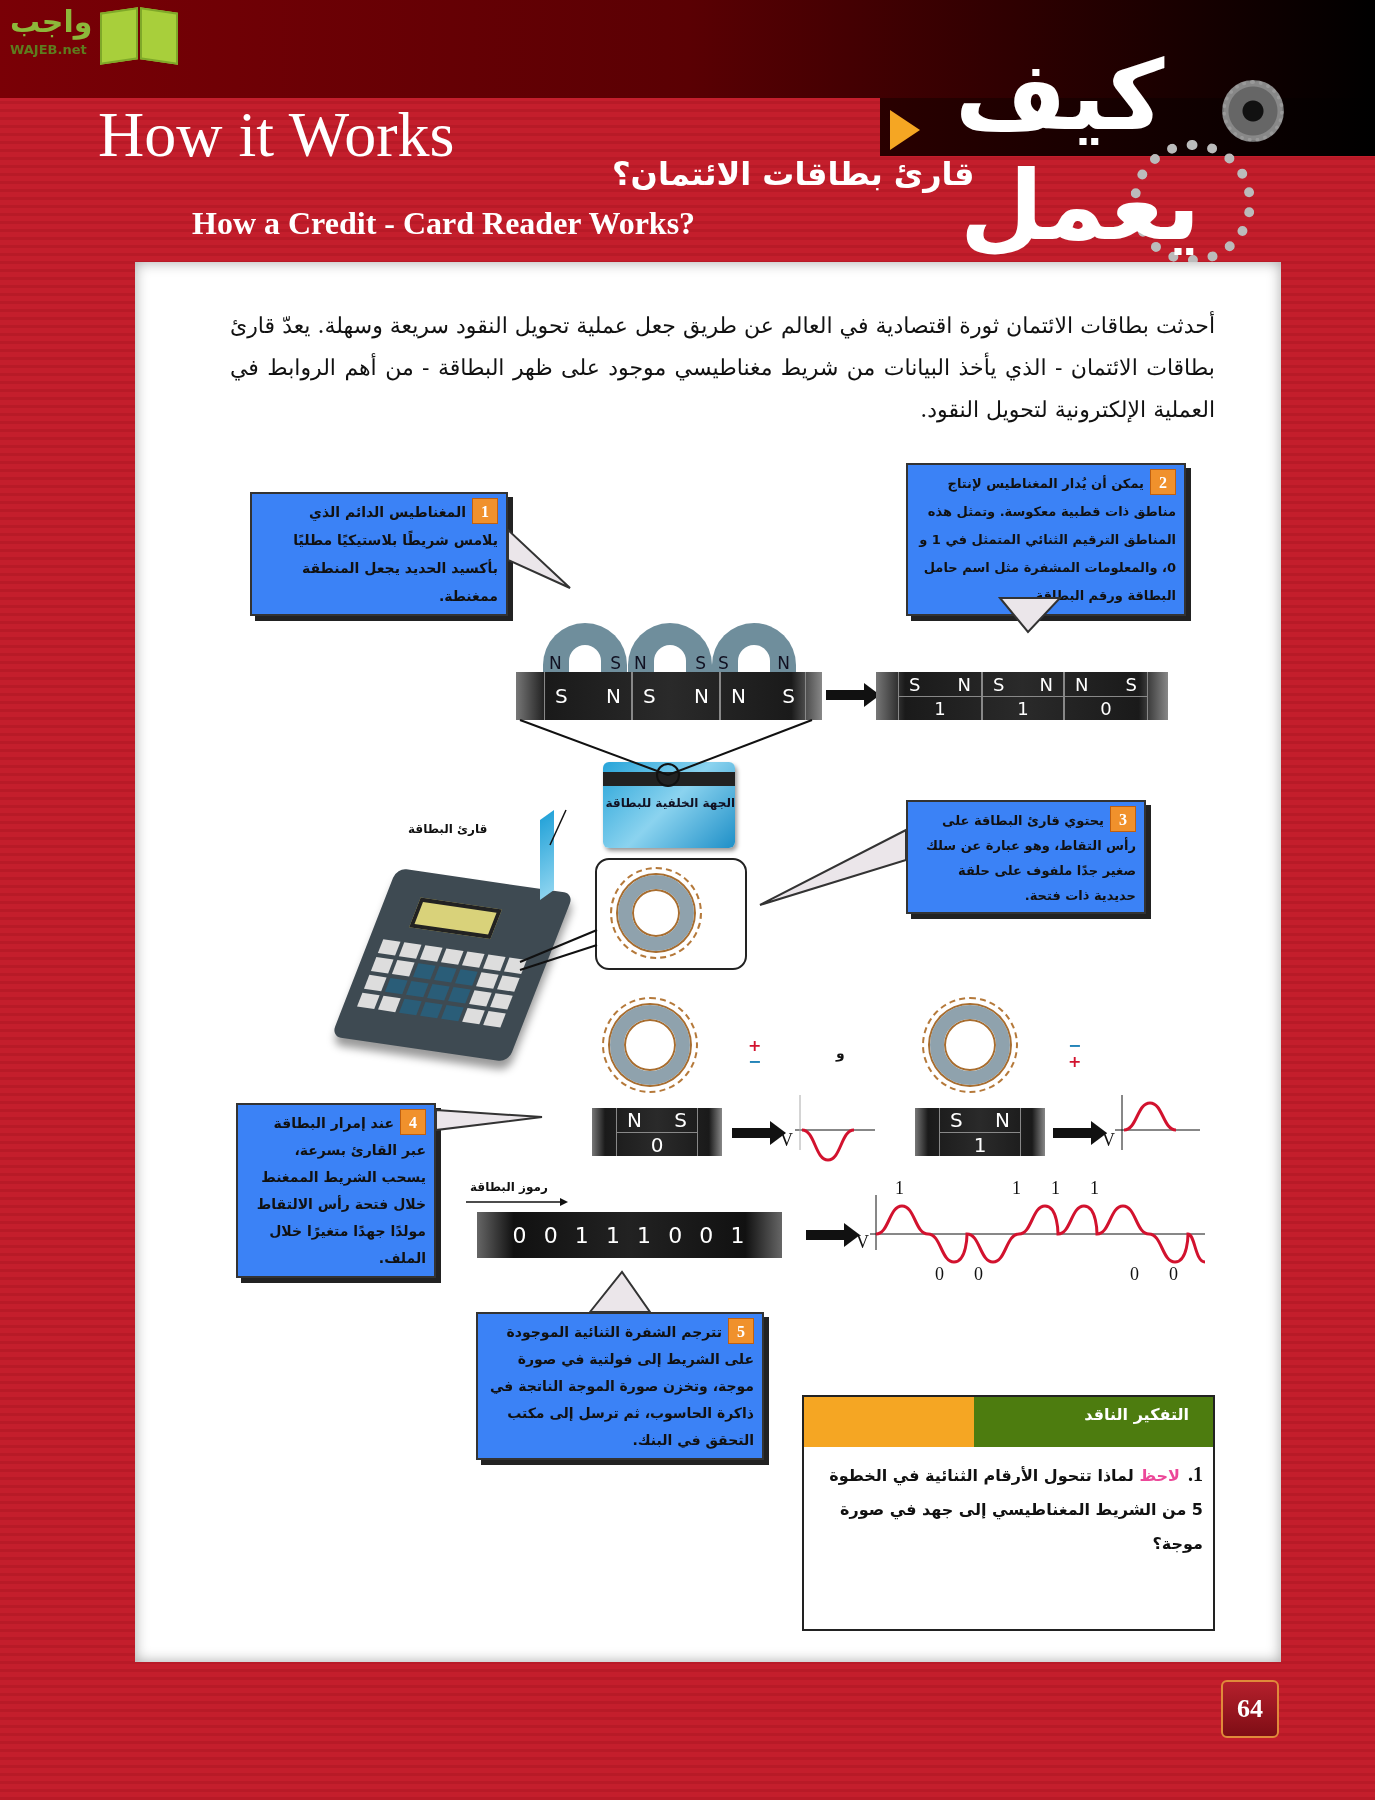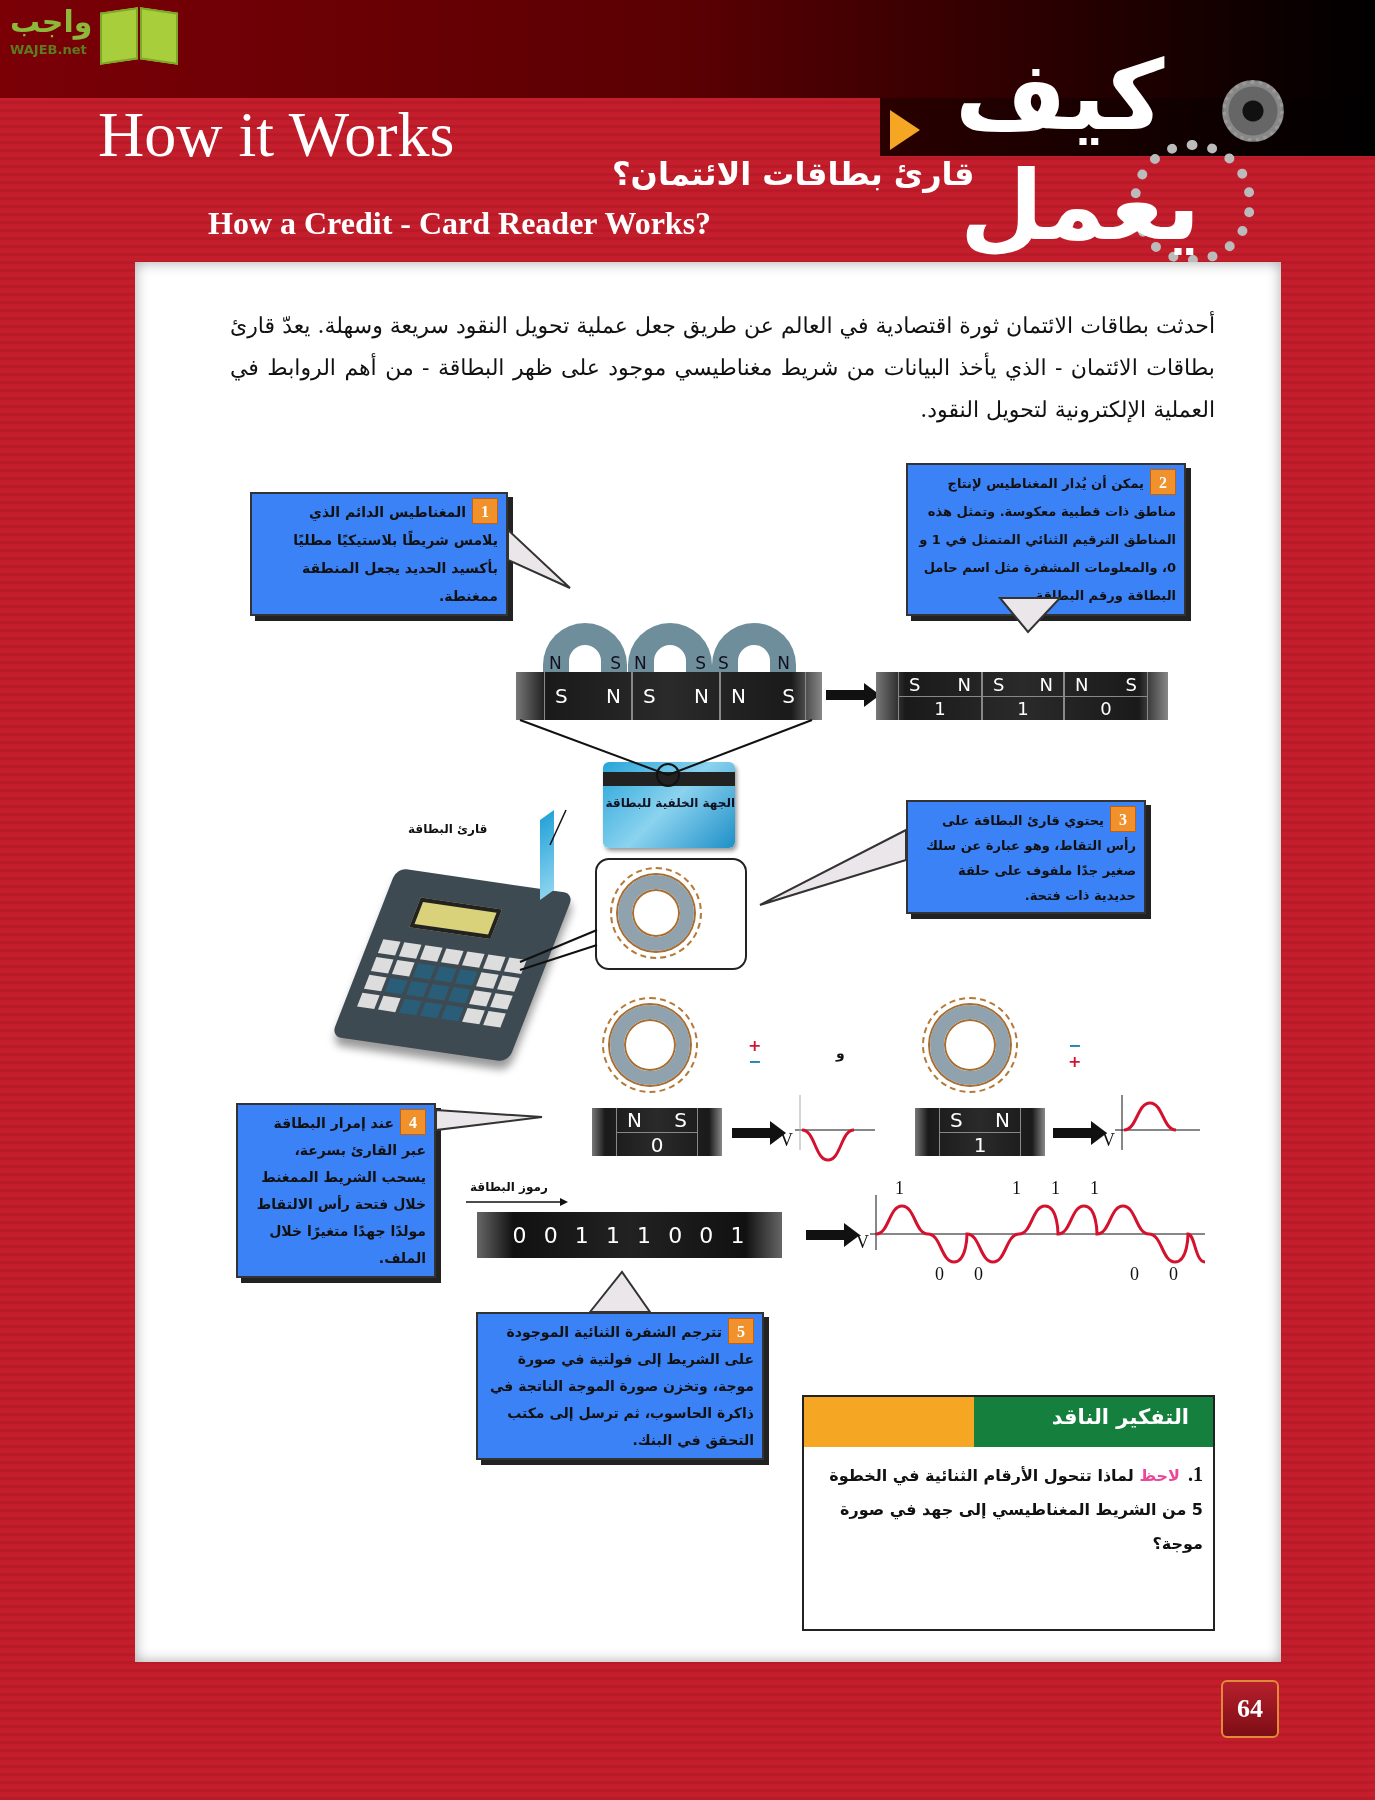--- a/index.html
+++ b/index.html
@@ -17,21 +17,21 @@
   .logo-book .pg.r { right: 2px; transform: skewY(8deg); }
   .title-en { position: absolute; left: 98px; top: 98px; color: #fff; font-family: "Liberation Serif", serif; font-size: 64px; }
   .header-dark { position: absolute; left: 880px; top: 98px; width: 495px; height: 58px; background: linear-gradient(90deg, #2a0000, #000); }
   .play-tri { position: absolute; left: 890px; top: 110px; width: 0; height: 0; border-top: 20px solid transparent; border-bottom: 20px solid transparent; border-left: 30px solid #f5a623; }
   .title-ar-big1 { position: absolute; left: 955px; top: 40px; color: #fff; font-size: 96px; font-weight: bold; direction: rtl; }
   .title-ar-big2 { position: absolute; left: 960px; top: 150px; color: #fff; font-size: 96px; font-weight: bold; direction: rtl; }
   .gear { position: absolute; border-radius: 50%; }
   .gear.g1 { left: 1222px; top: 80px; width: 62px; height: 62px; background: radial-gradient(circle, #111 0 10px, #666 11px 24px, #888 25px 31px); border: 4px dotted #999; }
   .gear.g2 { left: 1130px; top: 140px; width: 125px; height: 125px; border: 10px dotted #bbb; }
   .subtitle-ar { position: absolute; left: 612px; top: 155px; color: #fff; font-size: 32px; font-weight: bold; direction: rtl; }
-  .subtitle-en { position: absolute; left: 208px; top: 205px; color: #fff; font-family: "Liberation Serif", serif; font-size: 32px; font-weight: bold; }
+  .subtitle-en { position: absolute; left: 192px; top: 205px; color: #fff; font-family: "Liberation Serif", serif; font-size: 32px; font-weight: bold; }
   .panel { position: absolute; left: 135px; top: 262px; width: 1146px; height: 1400px; background: #fff; box-shadow: inset 0 0 14px rgba(0,0,0,0.35); }
   .intro { position: absolute; left: 230px; top: 305px; width: 985px; direction: rtl; text-align: justify; font-family: "DejaVu Serif", serif; font-size: 22px; line-height: 42px; color: #111; }
   .callout { position: absolute; background: #3b82f6; border: 2px solid #333; box-shadow: 5px 5px 0 #222; direction: rtl; font-size: 14px; font-weight: bold; line-height: 28px; padding: 4px 8px; color: #111; }
   .badge { display: inline-block; background: #f0912c; color: #fff; font-family: "Liberation Serif", serif; font-weight: bold; width: 26px; height: 26px; text-align: center; line-height: 26px; margin-left: 6px; border: 1px solid #c06010; font-size: 16px; }
   .strip { position: absolute; background: linear-gradient(90deg, #777 0%, #1a1a1a 10%, #2a2a2a 50%, #1a1a1a 90%, #888 100%); color: #fff; font-size: 20px; }
   .strip .cell { position: absolute; border-left: 1px solid #888; border-right: 1px solid #888; height: 100%; display: flex; justify-content: space-between; align-items: center; padding: 0 10px; }
   .magnet { position: absolute; width: 84px; height: 50px; border-radius: 42px 42px 0 0; background: #6f8e9c; }
   .magnet::after { content: ""; position: absolute; left: 26px; top: 22px; width: 32px; height: 28px; border-radius: 16px 16px 0 0; background: #fff; }
   .magnet span { position: absolute; bottom: 0; font-size: 17px; color: #112; z-index: 2; }
   .arrow { position: absolute; width: 40px; height: 10px; background: #111; }
@@ -47,21 +47,21 @@
   .coil::before { content: ""; position: absolute; inset: -22px; border-radius: 50%; border: 2px dashed #b5793a; }
   .zoom-box { position: absolute; left: 595px; top: 858px; width: 152px; height: 112px; border: 2px solid #222; border-radius: 14px; }
   .sign { position: absolute; font-size: 16px; font-weight: bold; }
   .sign.p { color: #d2122e; } .sign.m { color: #1a7fb5; }
   .label { position: absolute; font-size: 12px; font-weight: bold; direction: rtl; color: #111; }
   .wave-label { position: absolute; font-family: "Liberation Serif", serif; font-size: 18px; color: #111; }
   .binstrip { position: absolute; left: 477px; top: 1212px; width: 305px; height: 46px; background: linear-gradient(90deg, #666, #111 12%, #222 50%, #111 88%, #666); color: #fff; font-size: 22px; display: flex; justify-content: space-around; align-items: center; padding: 0 28px; letter-spacing: 2px; }
   .thinking { position: absolute; left: 802px; top: 1395px; width: 413px; height: 236px; border: 2px solid #222; background: #fff; }
   .thinking .hd { height: 50px; display: flex; }
   .thinking .hd .org { width: 170px; background: #f5a623; }
-  .thinking .hd .blk { flex: 1; background: #15803d; color: #fff; font-size: 21px; font-weight: bold; direction: rtl; padding: 8px 24px 0 0; }
+  .thinking .hd .blk { flex: 1; background: #4d7c0f; color: #fff; font-size: 16px; font-weight: bold; direction: rtl; padding: 8px 24px 0 0; }
   .thinking ol { list-style: none; direction: rtl; padding: 10px 10px 0 10px; }
   .thinking li { font-size: 16px; font-weight: bold; line-height: 34px; color: #111; }
   .thinking li .num { font-family: "Liberation Serif", serif; font-size: 20px; margin-left: 8px; }
   .thinking li .verb { color: #ec4899; }
   .pagenum { position: absolute; left: 1221px; top: 1680px; width: 58px; height: 58px; background: linear-gradient(180deg, #b5202c, #7e0d15); border: 2px solid #e08a3a; border-radius: 6px; color: #fff; font-family: "Liberation Serif", serif; font-weight: bold; font-size: 26px; text-align: center; line-height: 54px; }
   svg.overlay { position: absolute; left: 0; top: 0; pointer-events: none; }
 </style>
 </head>
 <body>
 

